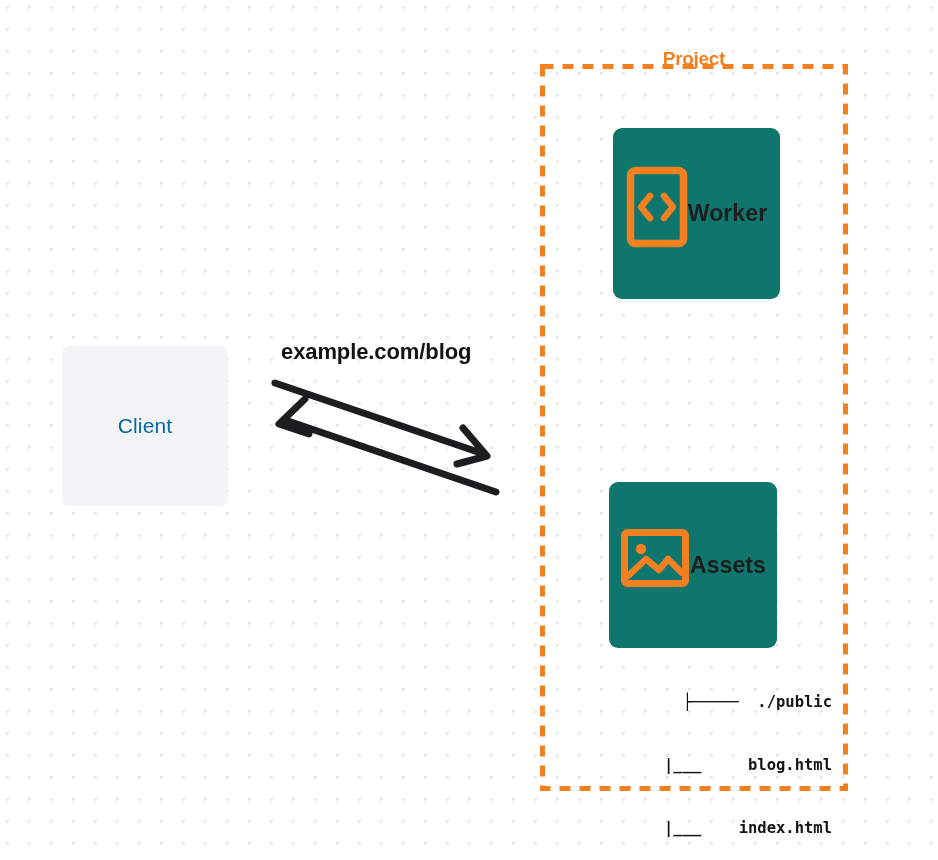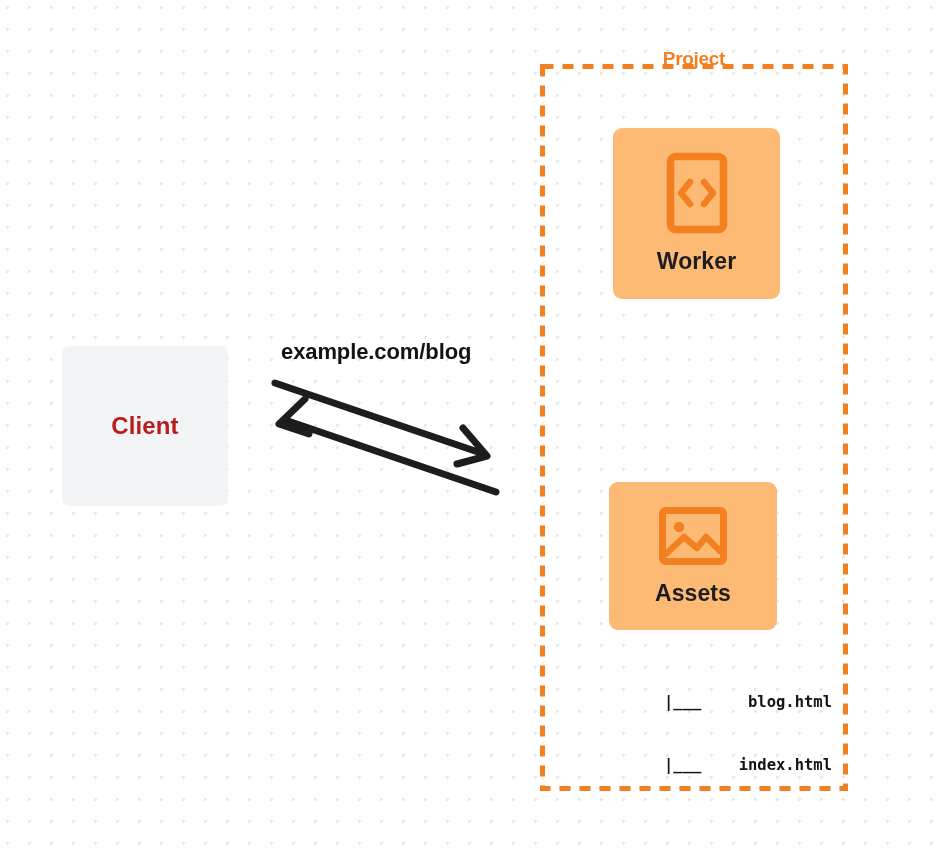--- a/index.html
+++ b/index.html
@@ -33,23 +33,23 @@
     top: 346px;
     width: 166px;
     height: 160px;
     background: #f3f4f6;
     border-radius: 7px;
     display: flex;
     align-items: center;
     justify-content: center;
   }
   .client-label {
-    font-size: 24px;
-    font-weight: 700;
-    color: #b91c1c;
+    font-size: 21px;
+    font-weight: 400;
+    color: #0369a1;
     letter-spacing: 0.1px;
   }
 
   
   .url-label {
     position: absolute;
     left: 281px;
     top: 339px;
     font-size: 22px;
     font-weight: 700;
@@ -90,38 +90,38 @@
     font-weight: 700;
     color: #f38020;
     letter-spacing: -0.3px;
     white-space: nowrap;
     padding: 0 3px;
   }
 
   
   .card {
     position: absolute;
-    background: #fdba74;
+    background: #0f766e;
     border-radius: 9px;
     display: flex;
-    flex-direction: column;
+    flex-direction: row;
     align-items: center;
     justify-content: center;
   }
   .card-worker {
     left: 73px;
     top: 64px;
     width: 167px;
     height: 171px;
   }
   .card-assets {
     left: 69px;
     top: 418px;
     width: 168px;
-    height: 148px;
+    height: 166px;
   }
   .card-icon {
     display: block;
     margin-bottom: 14px;
   }
   .card-label {
     font-size: 23px;
     font-weight: 700;
     color: #1d1d1f;
     letter-spacing: 0.1px;
@@ -187,19 +187,20 @@
     <div class="card card-assets">
       <svg class="card-icon" width="70" height="60" viewBox="0 0 70 60">
         <rect x="4.5" y="4.5" width="61" height="51" rx="3" fill="none" stroke="#f38020" stroke-width="7"></rect>
         <circle cx="21" cy="21" r="5.2" fill="#f38020"></circle>
         <polyline points="8,48 26,31 39,42 48,31 62,45" fill="none" stroke="#f38020" stroke-width="6.5" stroke-linecap="round" stroke-linejoin="round"></polyline>
       </svg>
       <span class="card-label">Assets</span>
     </div>
 
     <div class="file-tree">
+      <span class="file-tree-row">├─────  ./public</span>
       <span class="file-tree-row">|___     blog.html</span>
       <span class="file-tree-row">|___    index.html</span>
       
     </div>
 
   </div>
 </div>
 
 </body></html>

